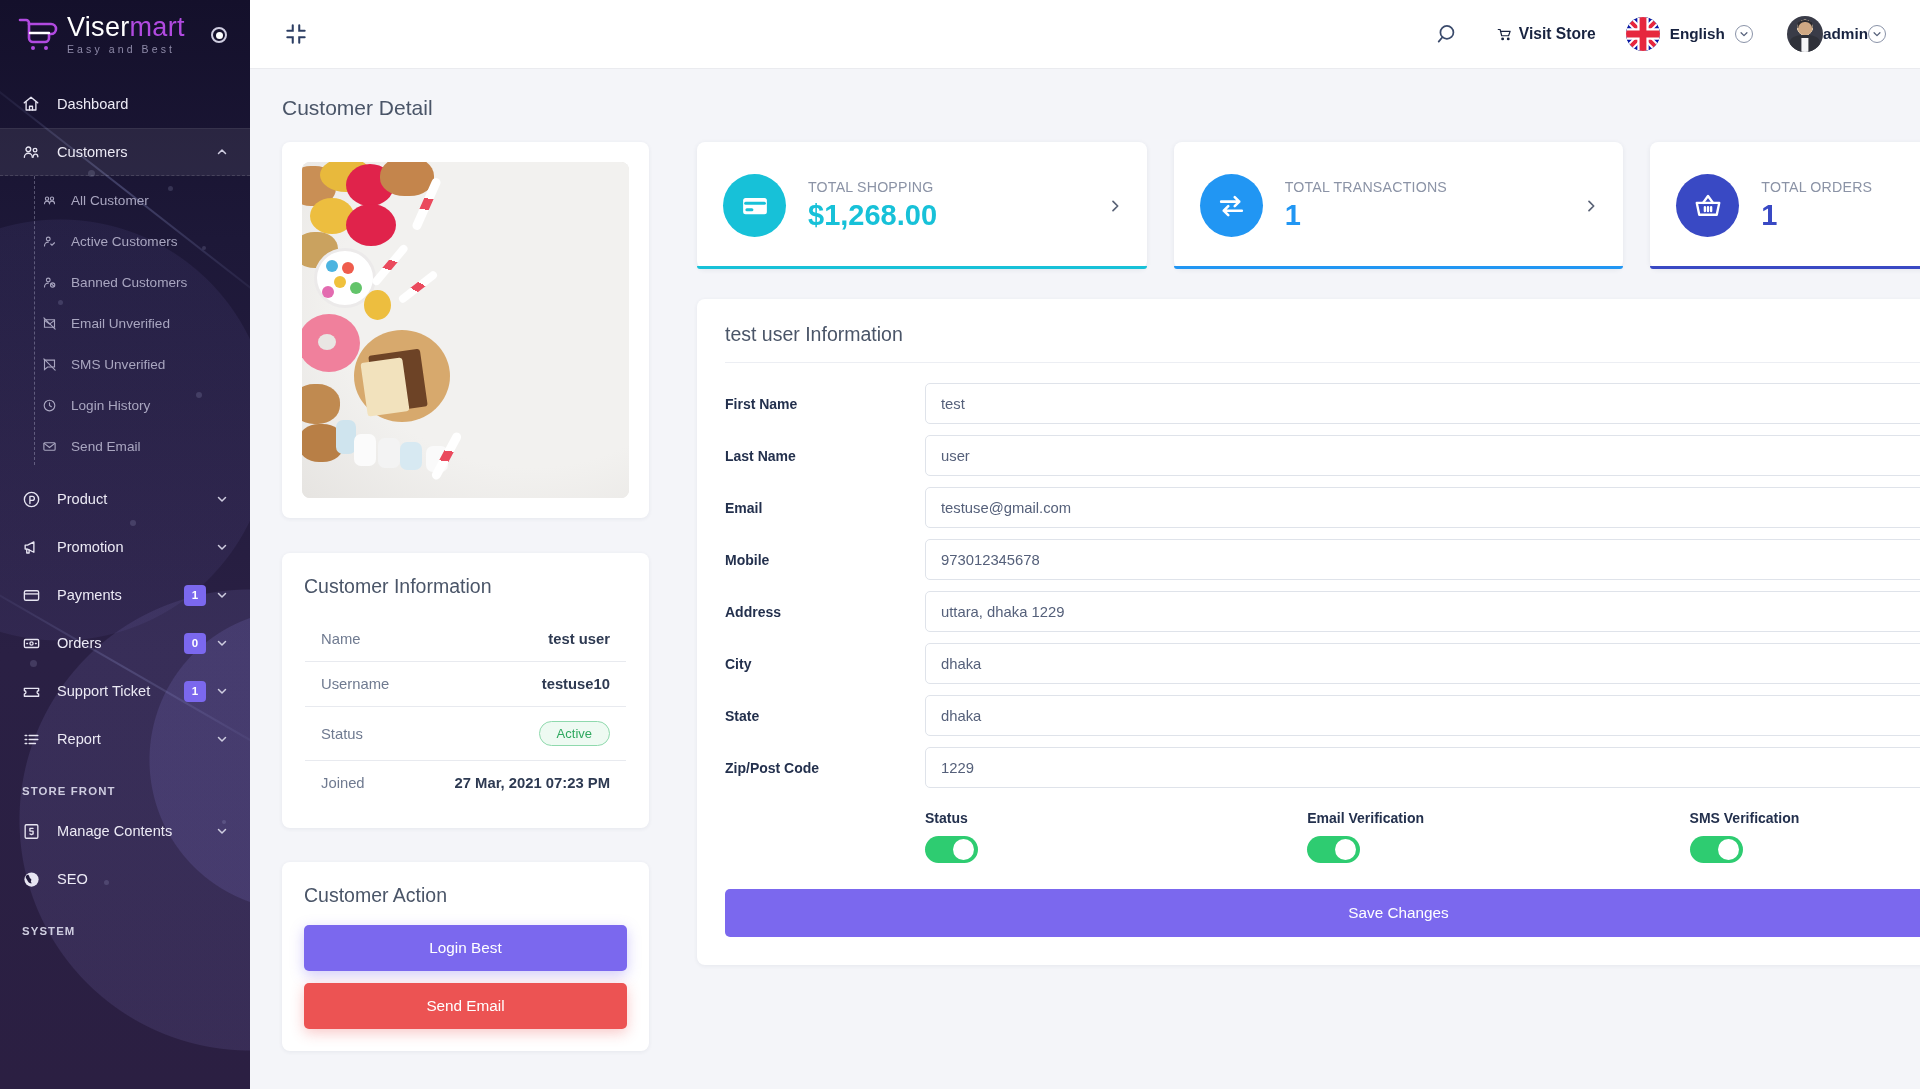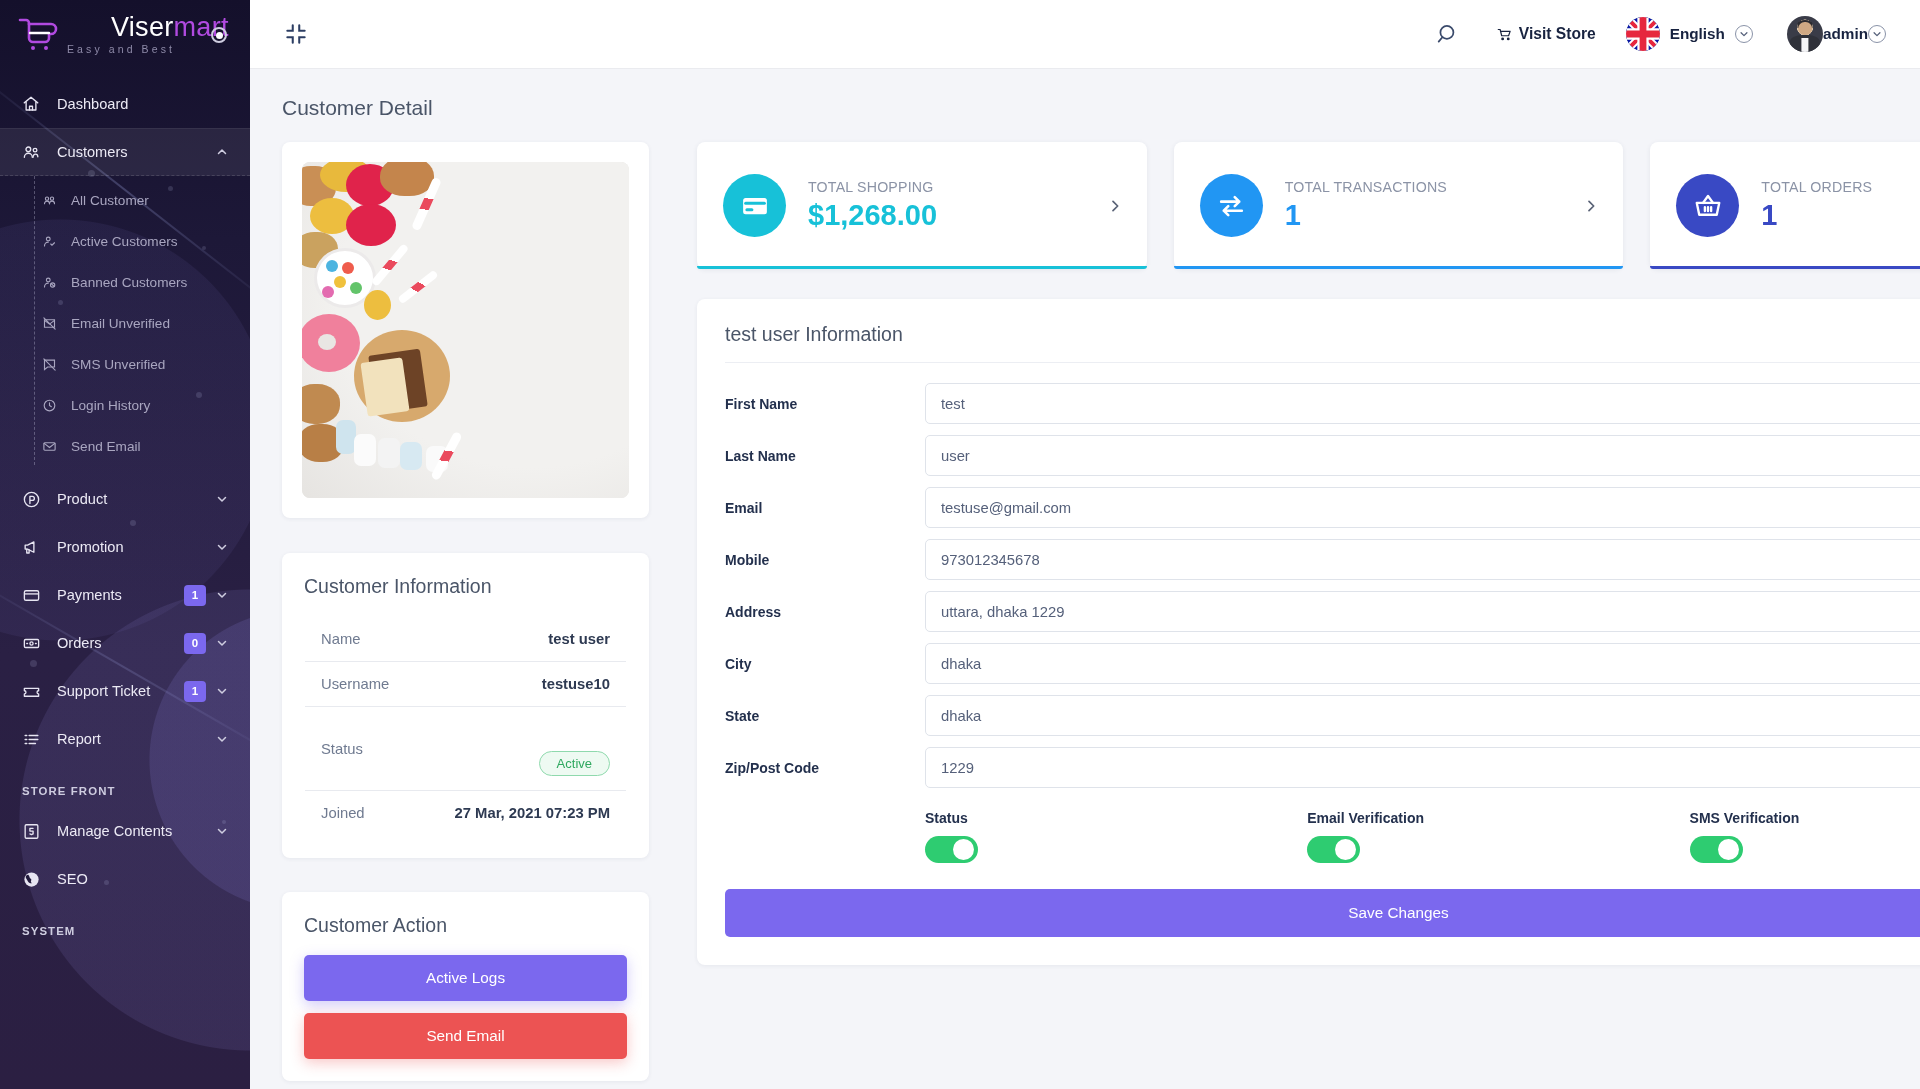--- a/index.html
+++ b/index.html
@@ -34,21 +34,21 @@
     transform: rotate(30deg); transform-origin: left center;
   }
   .sb-dot { position:absolute; border-radius:50%; background: rgba(200,205,245,0.16); }
 
   .brand {
     position: relative; height: 68px; display: flex; align-items: center; padding-left: 16px;
     z-index: 3;
   }
   .brand-cart { width: 42px; height: 40px; position: relative; flex: 0 0 auto; }
   .logo-text { margin-left: 9px; line-height: 1; }
-  .logo-main { font-size: 27px; letter-spacing: .3px; font-weight: 400; margin-left: 44px; }
+  .logo-main { font-size: 27px; letter-spacing: .3px; font-weight: 400; }
   .logo-main .w1 { color: #fff; }
   .logo-main .w2 { color: #b14ae0; }
   .logo-sub { font-size: 10.5px; letter-spacing: 3.1px; color: #8e8aa8; margin-top: 3px; }
   .brand-toggle {
     position:absolute; right: 23px; top: 27px; width: 16px; height: 16px; border-radius: 50%;
     border: 2px solid #cfcde0; display:flex; align-items:center; justify-content:center;
   }
   .brand-toggle i { width: 7px; height: 7px; border-radius: 50%; background: #fff; display:block; }
 
   .nav-list { position: relative; z-index: 3; padding-top: 12px; }
@@ -146,21 +146,21 @@
   .info-card { padding: 22px 22px 22px 22px; margin-bottom: 34px; }
   .card-title { font-size: 19.5px; color: #4a5568; font-weight: 400; margin-bottom: 18px; }
   .info-table { width: 100%; border: 1px solid #e8eaef; border-radius: 5px; border-collapse: collapse; overflow:hidden;}
   .info-table tr { border-bottom: 1px solid #e8eaef; }
   .info-table tr:last-child { border-bottom: none; }
   .info-table td { padding: 14px 16px; font-size: 14.8px; }
   .info-table td.k { color: #6f7a90; }
   .info-table td.v { text-align: right; color: #2e3a52; font-weight: 700; }
   .pill-active {
     display:inline-block; padding: 4px 17px; font-size: 13px; font-weight: 400;
-    color: #2fa85f; border: 1px solid #8fd9ad; background: #eefaf2; border-radius: 20px; margin-top: 30px;
+    color: #2fa85f; border: 1px solid #8fd9ad; background: #eefaf2; border-radius: 20px;
   }
 
   .action-card { padding: 22px; }
   .btn { display:block; width: 100%; border: none; border-radius: 5px; color: #fff;
          font-size: 15.3px; padding: 14px 0; cursor: pointer; font-family: inherit; }
   .btn-primary { background: #7b68ee; box-shadow: 0 4px 14px rgba(123,104,238,0.35); margin-bottom: 12px; }
   .btn-danger  { background: #ec5353; box-shadow: 0 4px 14px rgba(236,83,83,0.32); }
 
   
   .stats { display: flex; gap: 27px; margin-bottom: 30px; }
@@ -602,21 +602,21 @@
           <tr>
             <td class="k">Joined</td>
             <td class="v">27 Mar, 2021 07:23 PM</td>
           </tr>
         </tbody>
           </table>
       </div>
 
       <div class="card action-card">
         <div class="card-title">Customer Action</div>
-        <button class="btn btn-primary">Active Logs</button>
+        <button class="btn btn-primary">Login Best</button>
         <button class="btn btn-danger">Send Email</button>
       </div>
     </div>
 
     <div class="col-right">
 
       <div class="stats">
 
         <div class="stat c0">
           <span class="s-ico">

